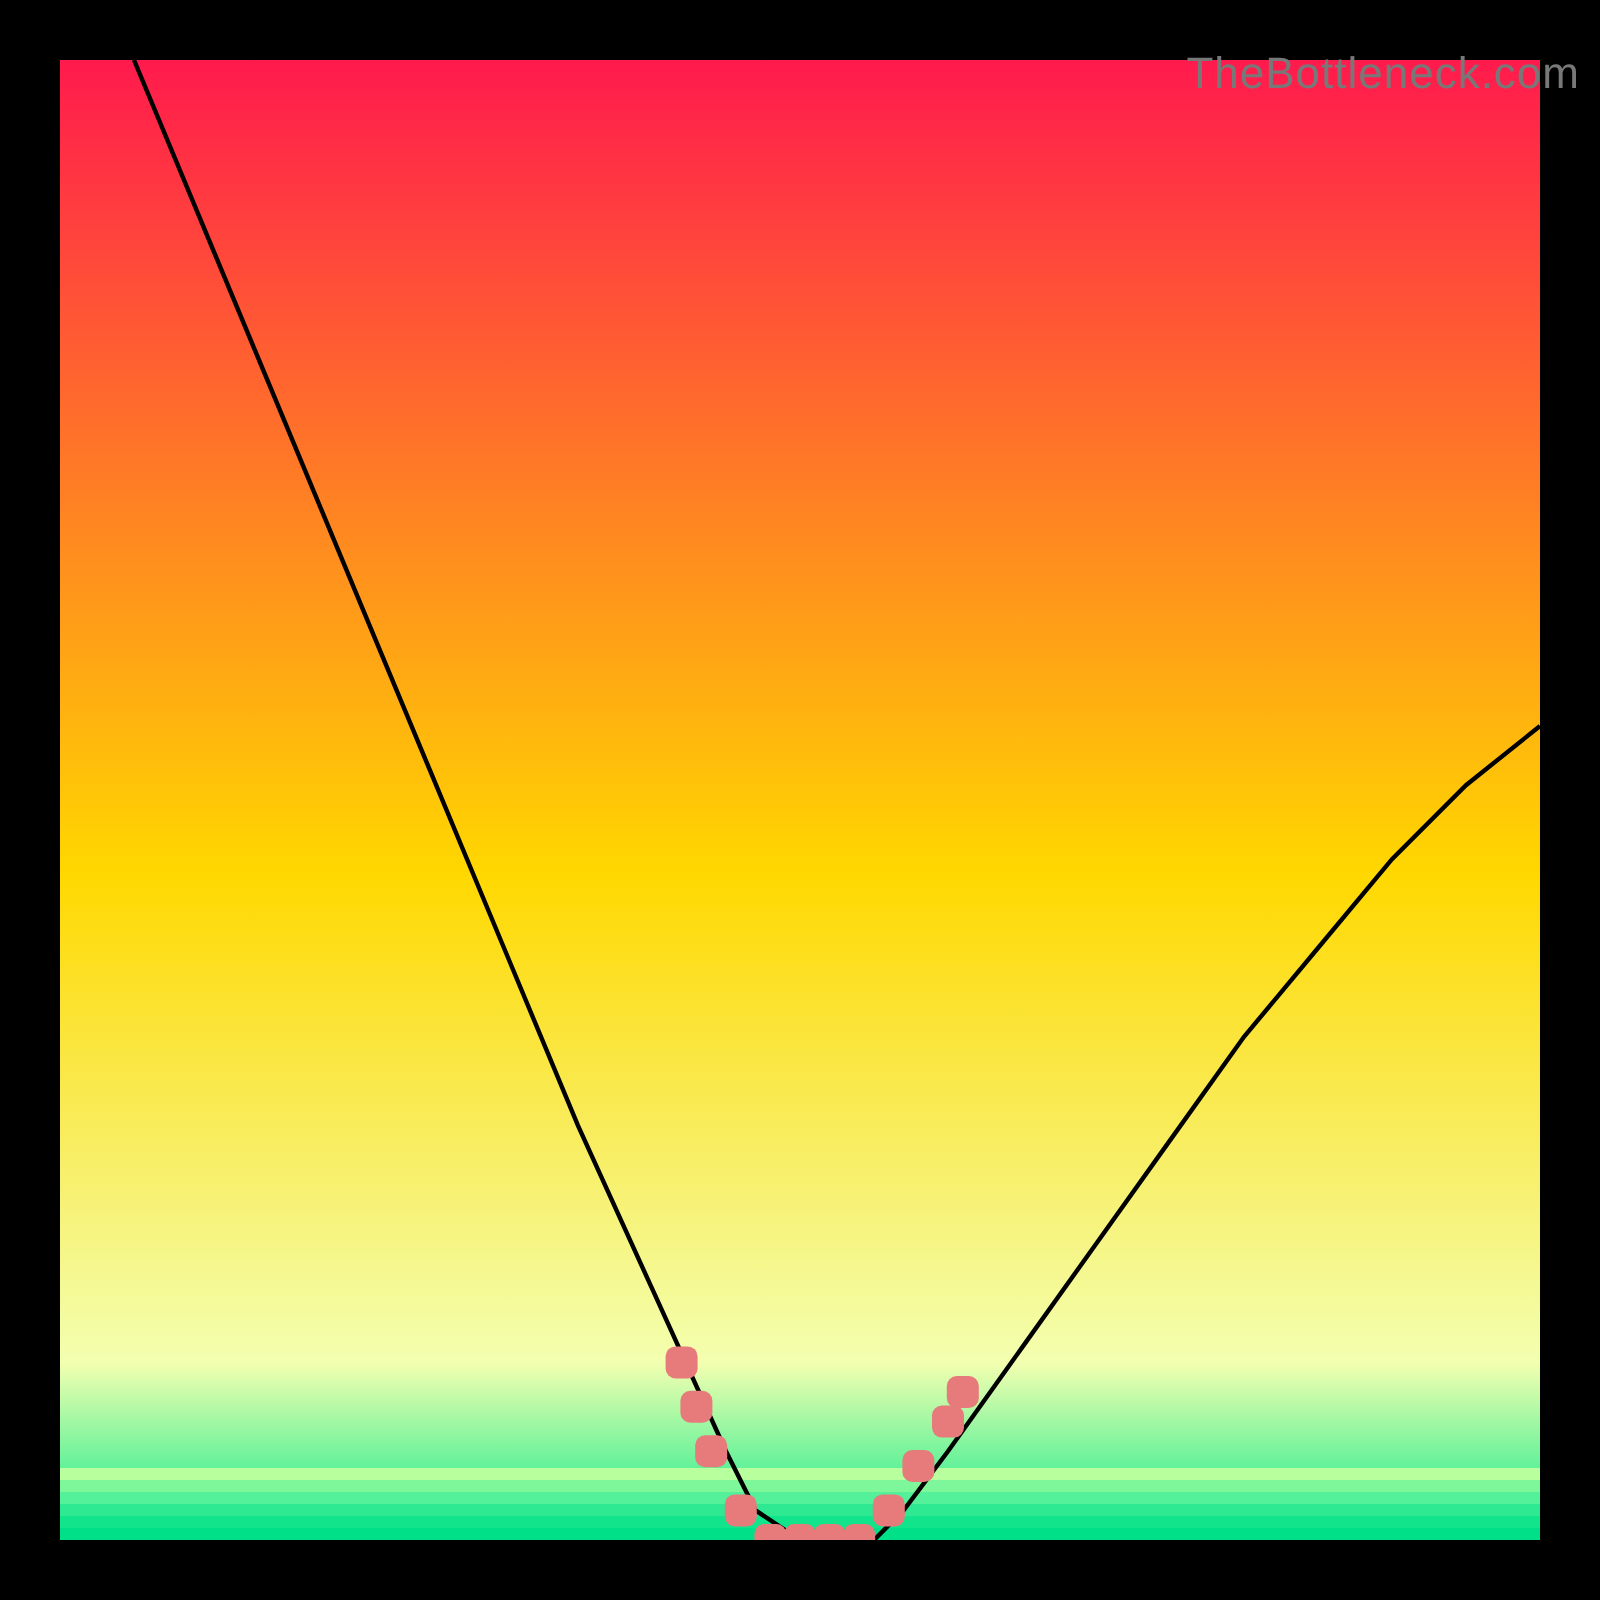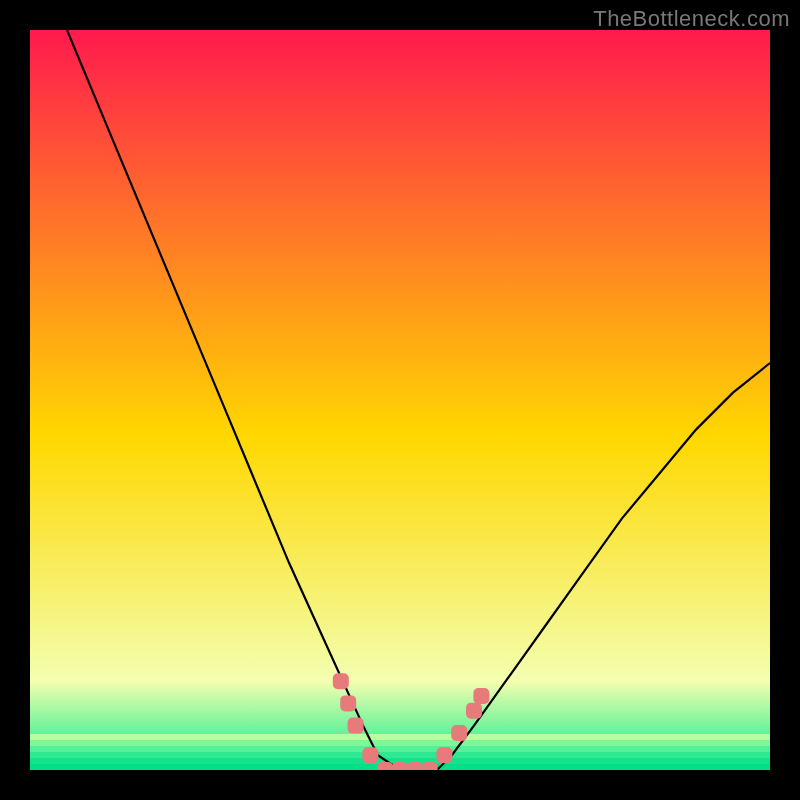--- a/index.html
+++ b/index.html
@@ -8,21 +8,21 @@
     background: #fff;
     font-family: Arial, Helvetica, sans-serif;
   }
   .wrap {
     width: 800px;
     height: 800px;
     position: relative;
   }
   .attribution {
     position: absolute;
-    top: 6px;
+    top: 24px;
     right: 10px;
     color: #787878;
     font-size: 22px;
     letter-spacing: 0.5px;
     z-index: 5;
   }
   svg { display: block; }
 </style>
 </head>
 <body>

